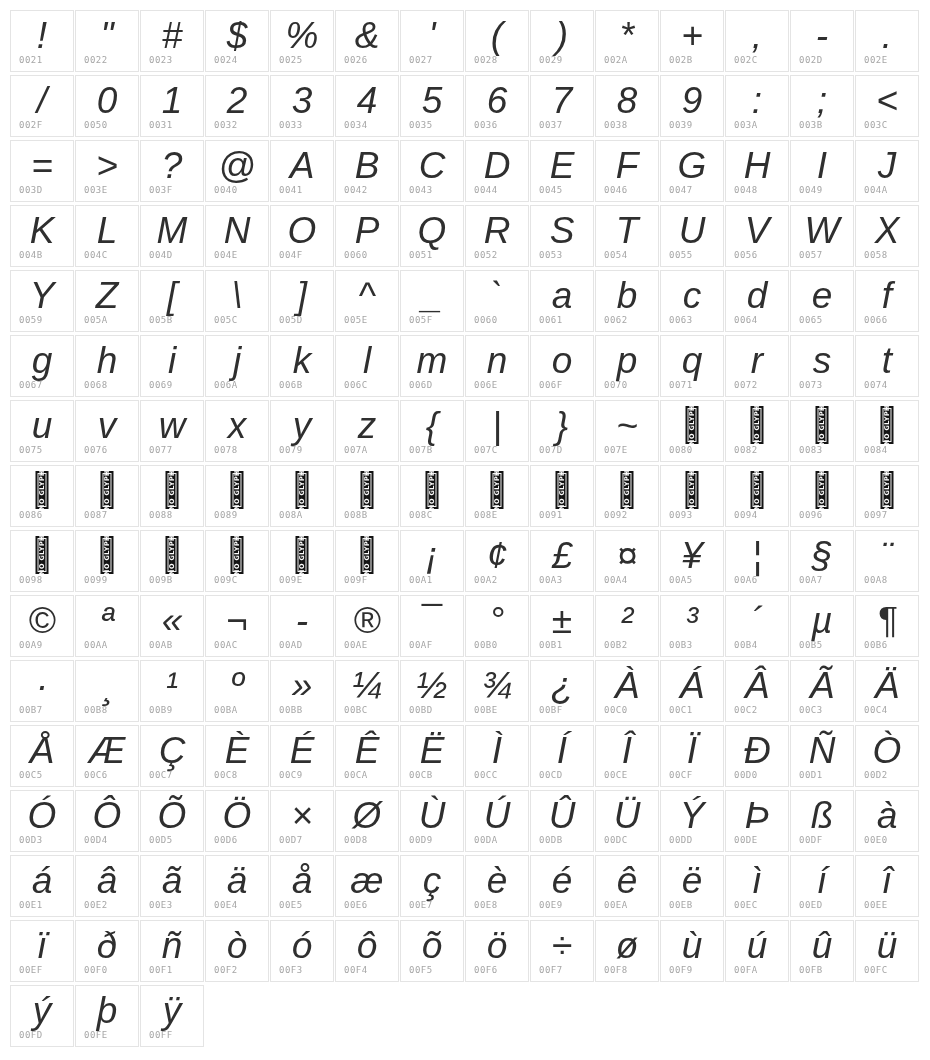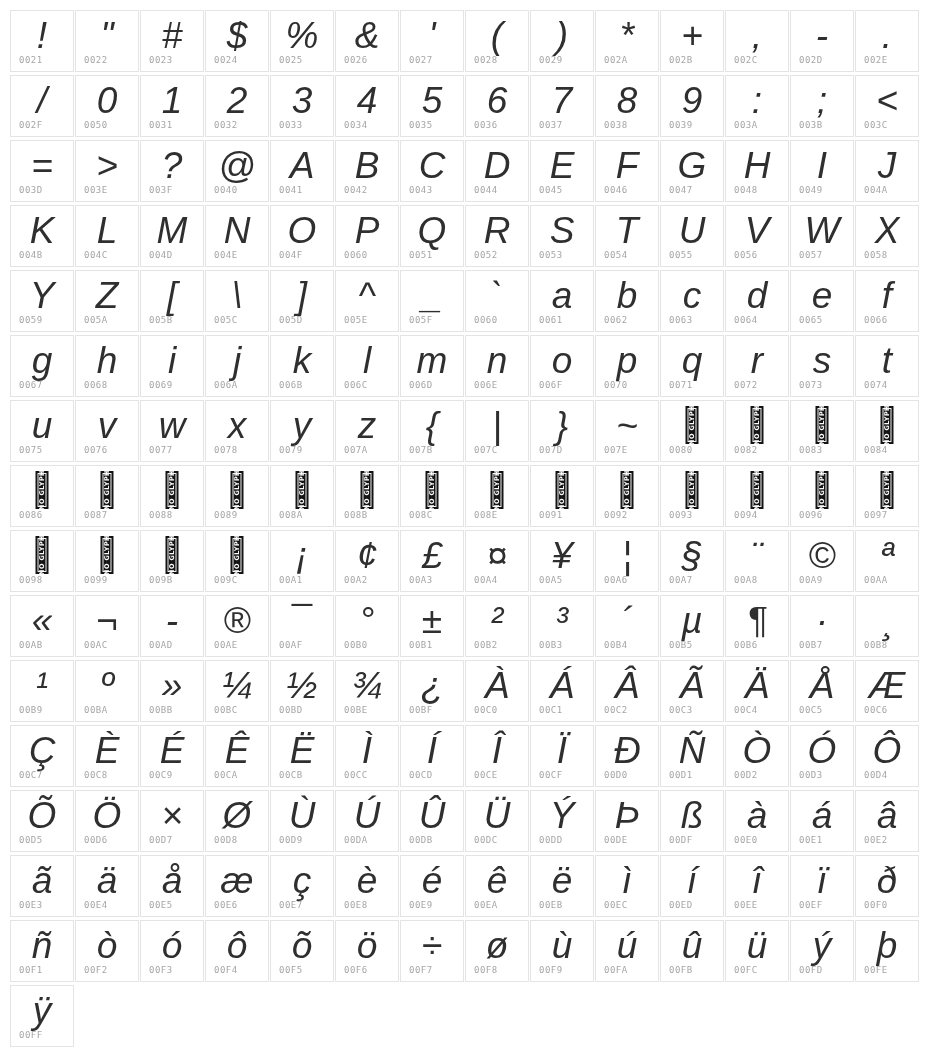--- a/index.html
+++ b/index.html
@@ -572,20 +572,32 @@
       </div>
       <div class="code">009B</div>
     </div>
     <div class="cell">
       <div class="ngbox">
         <span>NO GLYPH</span>
       </div>
       <div class="code">009C</div>
     </div>
     <div class="cell">
+      <div class="ngbox">
+        <span>NO GLYPH</span>
+      </div>
+      <div class="code">009E</div>
+    </div>
+    <div class="cell">
+      <div class="ngbox">
+        <span>NO GLYPH</span>
+      </div>
+      <div class="code">009F</div>
+    </div>
+    <div class="cell">
       <div class="char">¡</div>
       <div class="code">00A1</div>
     </div>
     <div class="cell">
       <div class="char">¢</div>
       <div class="code">00A2</div>
     </div>
     <div class="cell">
       <div class="char">£</div>
       <div class="code">00A3</div>

